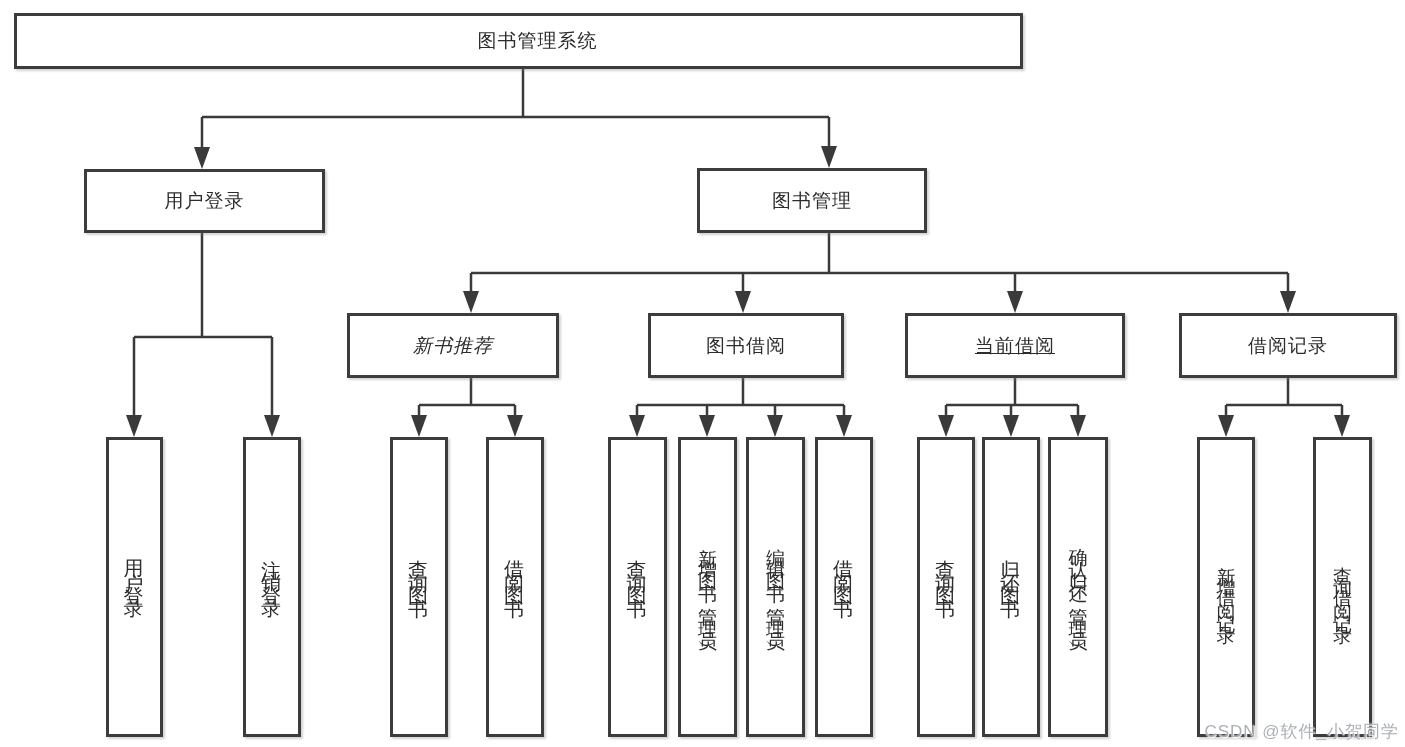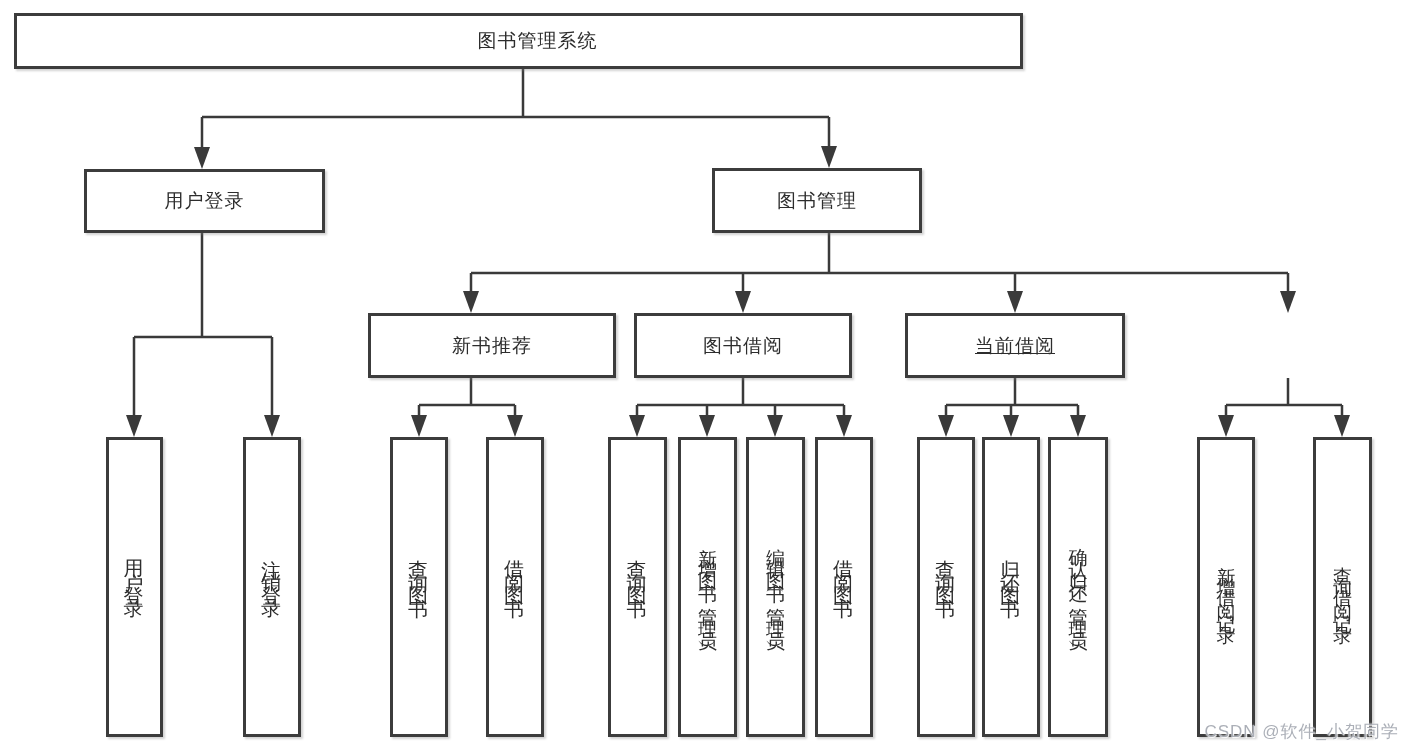--- a/index.html
+++ b/index.html
@@ -95,32 +95,35 @@
     </g>
   </svg>
 
   <div class="node h-node" style="left:14px; top:13px; width:1009px; height:56px;padding-left:38px;">
     <span>图书管理系统</span>
   </div>
 
   <div class="node h-node" style="left:84px; top:169px; width:241px; height:64px;">
     <span>用户登录</span>
   </div>
-  <div class="node h-node" style="left:712px; top:168px; width:210px; height:65px;">
+  <div class="node h-node" style="left:697px; top:168px; width:230px; height:65px;">
     <span>图书管理</span>
   </div>
 
-  <div class="node h-node" style="left:368px; top:313px; width:248px; height:65px;">
+  <div class="node h-node" style="left:347px; top:313px; width:212px; height:65px;font-style:italic;">
     <span>新书推荐</span>
   </div>
-  <div class="node h-node" style="left:634px; top:313px; width:218px; height:65px;">
+  <div class="node h-node" style="left:648px; top:313px; width:196px; height:65px;">
     <span>图书借阅</span>
   </div>
   <div class="node h-node" style="left:905px; top:313px; width:220px; height:65px;text-decoration:underline;">
     <span>当前借阅</span>
+  </div>
+  <div class="node h-node" style="left:1179px; top:313px; width:218px; height:65px;">
+    <span>借阅记录</span>
   </div>
 
   <div class="node v-node v4" style="left:106px; top:437px; width:57px; height:300px;">
     <span>用户登录</span>
   </div>
   <div class="node v-node v4" style="left:243px; top:437px; width:58px; height:300px;">
     <span>注销登录</span>
   </div>
 
   <div class="node v-node v4" style="left:390px; top:437px; width:58px; height:300px;">

